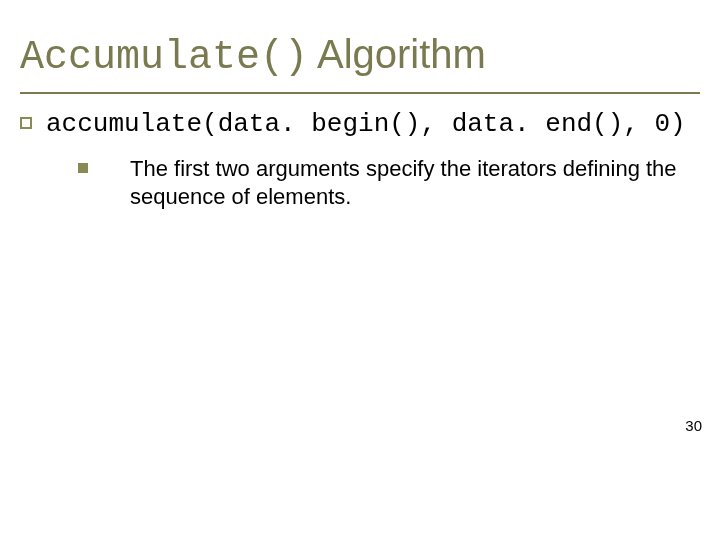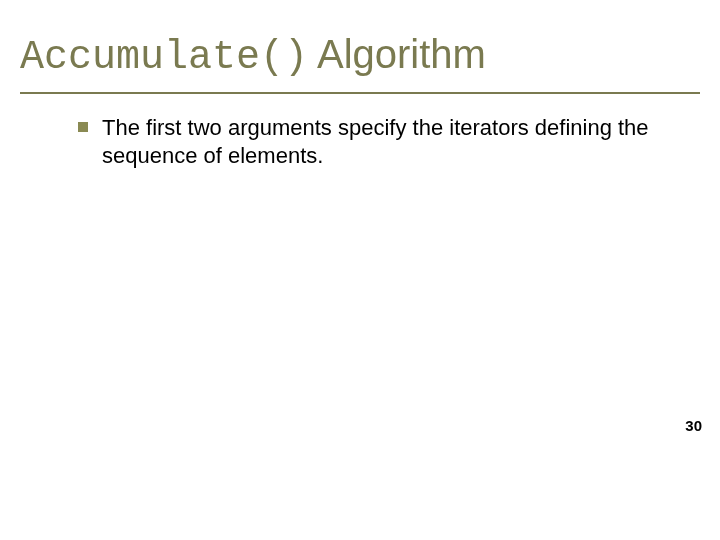--- a/index.html
+++ b/index.html
@@ -66,56 +66,60 @@
     font-family: "Courier New", Courier, monospace;
   }
   .sublist {
     margin-left: 58px;
     margin-top: 6px;
   }
   .item-l2 {
     display: flex;
     align-items: flex-start;
     margin-bottom: 4px;
+    gap: 28px;
   }
   .bullet-fill {
     flex: 0 0 auto;
     width: 10px;
     height: 10px;
     background: #8a8a53;
     margin-top: 8px;
     margin-right: 14px;
   }
   .l2-text {
     font-size: 22px;
     line-height: 1.28;
   }
   .pagenum {
     position: absolute;
     right: 18px;
     bottom: 14px;
     font-size: 15px;
     color: #000;
-    font-weight: bold;
   }
 </style>
 </head>
 <body>
 
 <div class="slide">
 
   <div class="title">
     <span class="mono">Accumulate()</span>
     <span>Algorithm</span>
   </div>
 
   <div class="rule"></div>
 
   <div class="content">
 
+    <div class="item-l1">
+      <div class="bullet-sq"></div>
+      <div class="l1-text mono">accumulate(data. begin(), data. end(), 0)</div>
+    </div>
 
 
     <div class="sublist">
       <div class="item-l2">
         <div class="bullet-fill"></div>
         <div class="l2-text">The first two arguments specify the iterators defining the sequence of elements.</div>
       </div>
     </div>
 
   </div>

